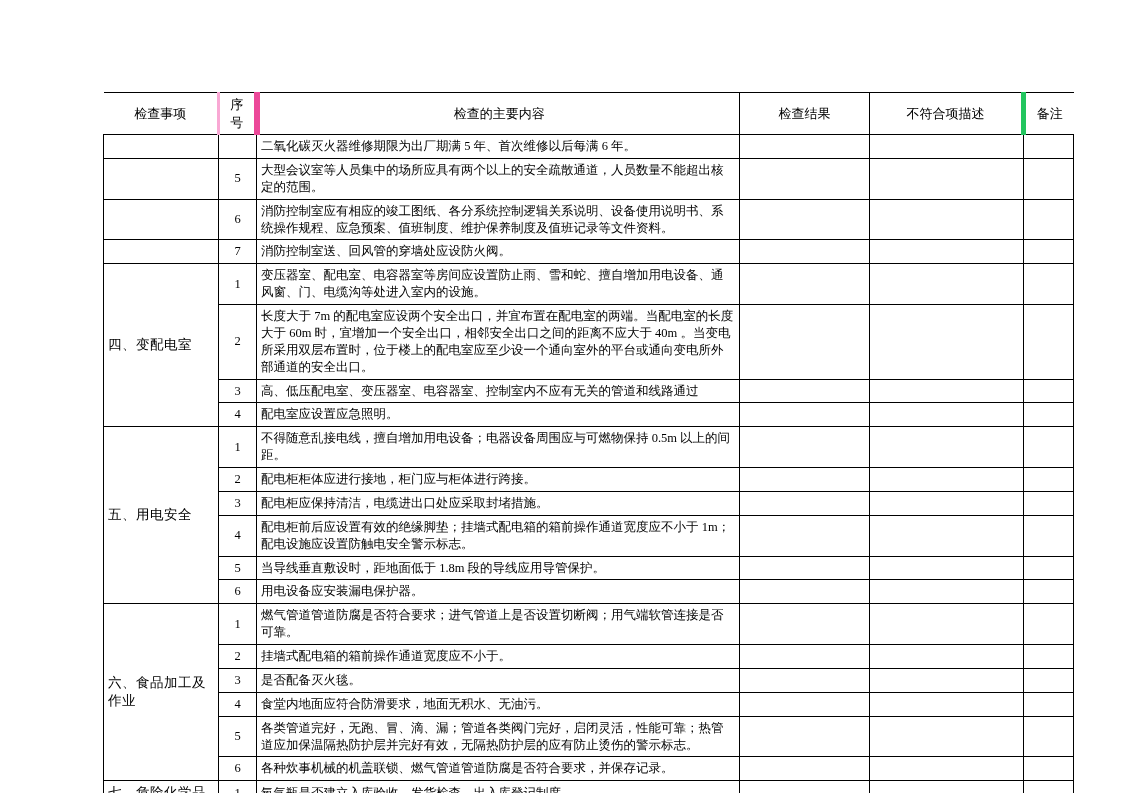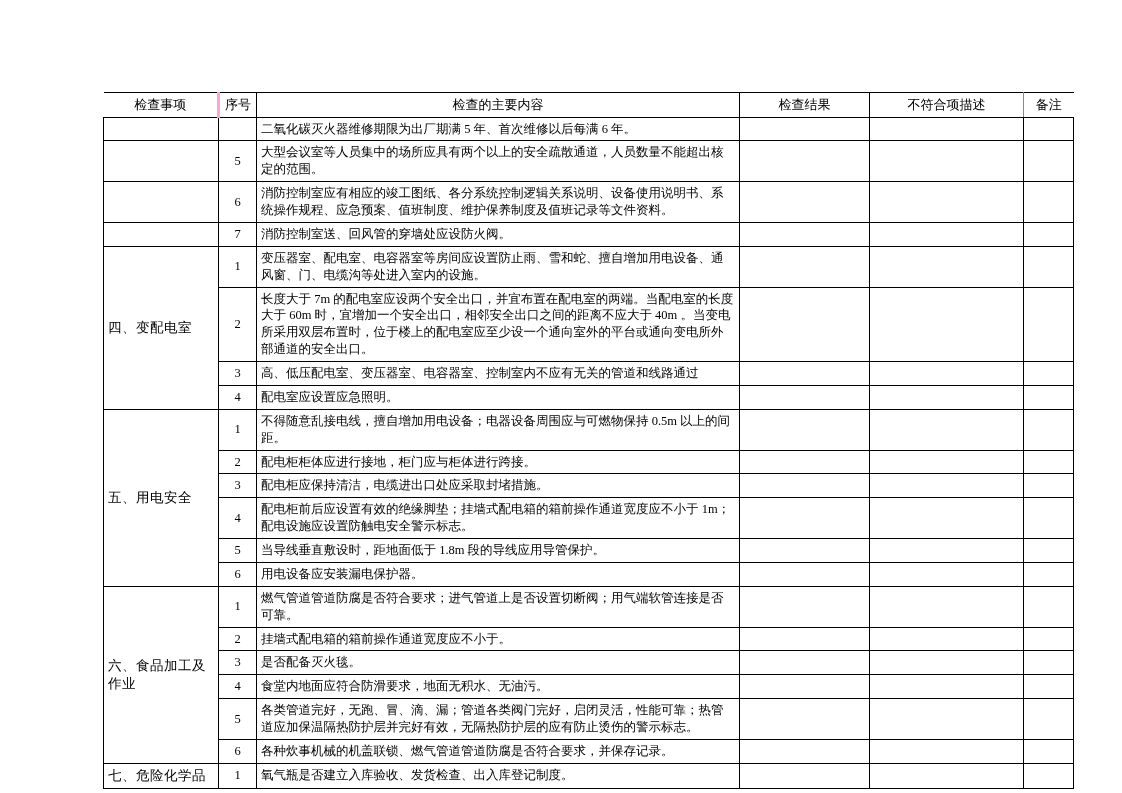--- a/index.html
+++ b/index.html
@@ -46,23 +46,23 @@
     text-align: center;
     border-left: none;
     border-right: none;
     border-top: 1px solid #000;
     border-bottom: 1px solid #000;
     padding: 4px 4px;
     font-size: 13px;
   }
   thead th.hdr-item { border-left: none; border-right: 1px solid #000; }
   thead th.hdr-no   { border-left: 3px solid #f9a8d4; border-right: 1px solid #000; margin-top: 48px; }
-  thead th.hdr-content { border-left: 1px solid #ec4899; border-right: 1px solid #000; }
+  thead th.hdr-content { border-left: 6px solid #ec4899; border-right: 1px solid #000; }
   thead th.hdr-result  { border-left: 1px solid #000; border-right: 1px solid #000; text-align: center; }
-  thead th.hdr-desc    { border-left: 1px solid #000; border-right: 1px solid #22c55e; }
+  thead th.hdr-desc    { border-left: 1px solid #000; border-right: 5px solid #22c55e; }
   thead th.hdr-remark  { border-left: 1px solid #000; border-right: none; }
 
   td.cat {
     text-align: left;
     font-size: 13.5px;
     letter-spacing: 0.5px;
   }
   td.no {
     text-align: center;
     font-size: 12.5px;

